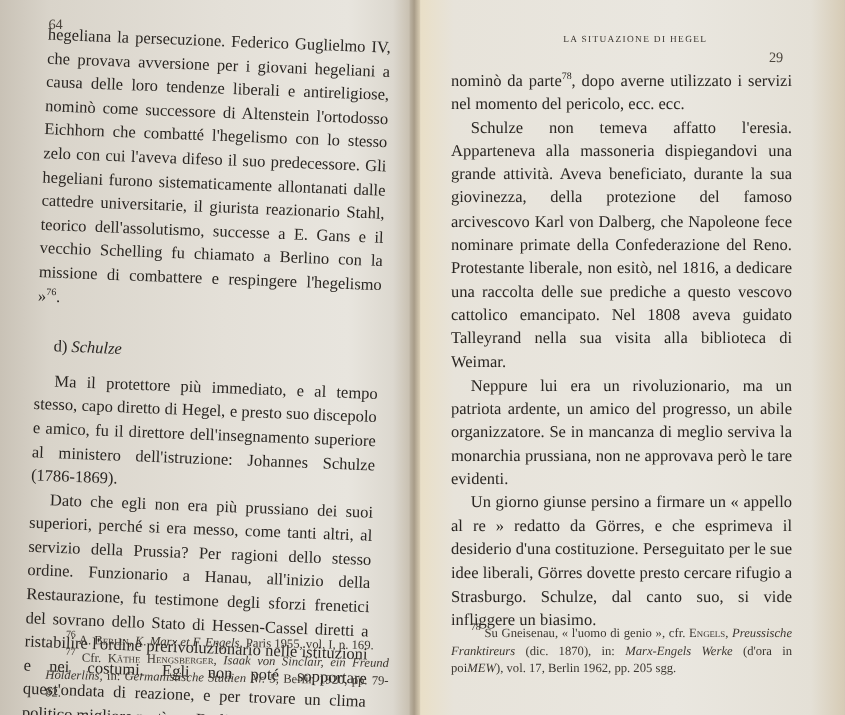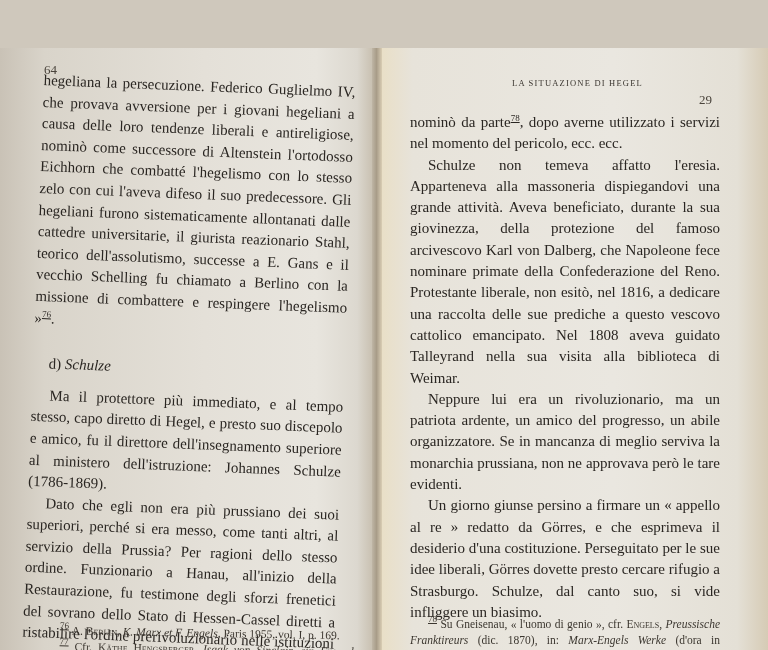--- a/index.html
+++ b/index.html
@@ -6,21 +6,20 @@
   body {
     width: 768px; height: 650px; overflow: hidden;
     background: #cfc8bc;
     font-family: "Liberation Serif", "DejaVu Serif", serif;
     color: #2a2622;
     position: relative;
   }
   .spread {
     position: absolute; inset: 0;
     display: flex;
-    margin-top: 48px;
   }
   .page {
     position: relative;
     height: 650px;
     box-sizing: border-box;
   }
   .page-left {
     width: 372px;
     background: linear-gradient(90deg, #c9c2b6 0%, #d9d4ca 12%, #e4e0d8 55%, #e8e5de 85%, #dcd8cf 96%, #c9c1b2 100%);
     transform: skewY(0deg);
@@ -55,21 +54,21 @@
   .page-right .body-text {
     left: 28px; top: 64px; width: 310px;
     line-height: 21.3px;
   }
   .body-text p { margin: 0; text-indent: 0; }
   .body-text p.indent { text-indent: 18px; }
   .section-head {
     margin: 24px 0 10px 16px; font-style: italic;
   }
   .section-head .letter { font-style: normal; }
-  sup { font-size: 9px; vertical-align: 6px; line-height: 0; text-decoration: underline; }
+  sup { font-size: 9px; vertical-align: 6px; line-height: 0; }
   .footnotes {
     position: absolute; font-size: 11.5px; line-height: 16px; color: #3b362f;
   }
   .page-left .footnotes { left: 42px; top: 574px; width: 312px; transform: rotate(1deg); transform-origin: left top; }
   .page-right .footnotes { left: 28px; top: 568px; width: 310px; }
   .footnotes p { margin: 0; text-align: justify; }
   .footnotes p.indent { text-indent: 18px; }
   .sc { font-variant: small-caps; }
   .it { font-style: italic; }
 </style>

